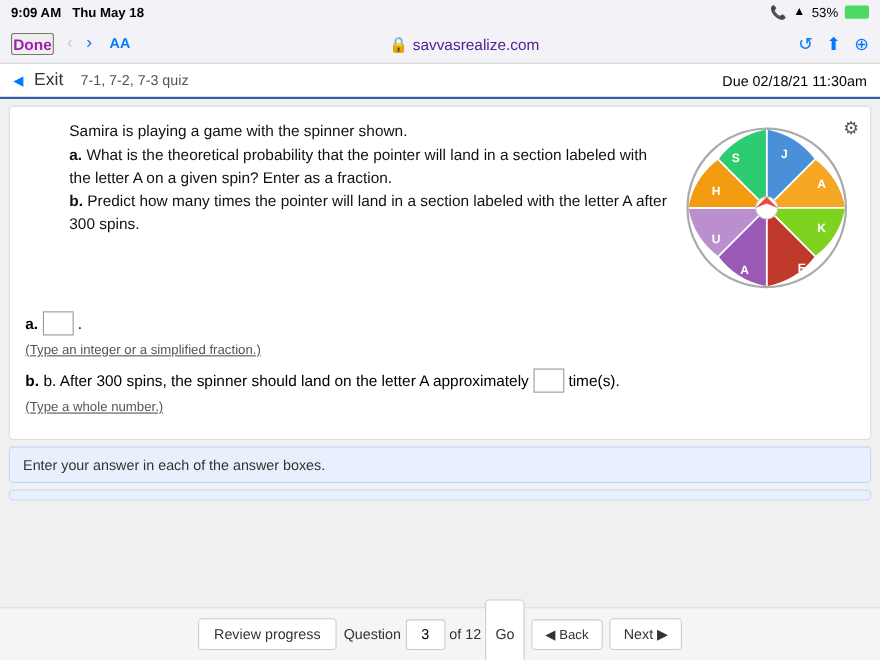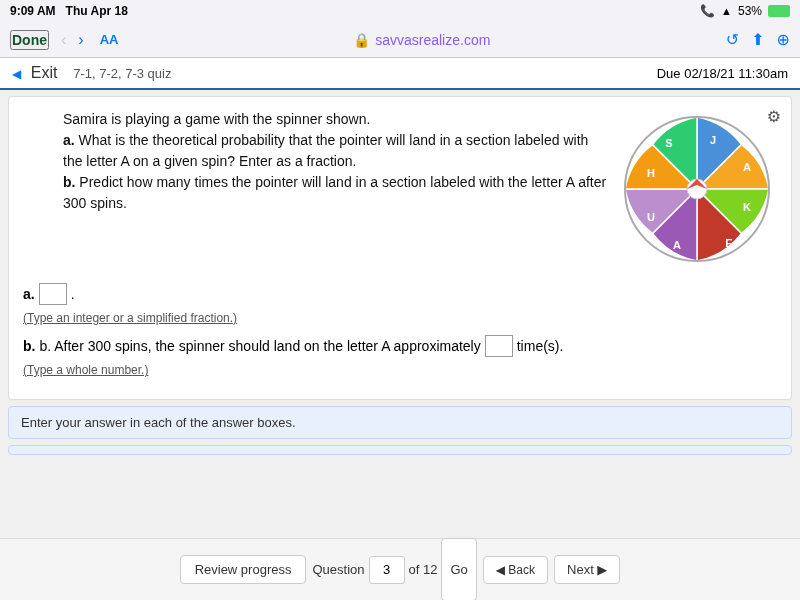--- a/index.html
+++ b/index.html
@@ -12,26 +12,26 @@
     }
     .status-left { font-weight: 600; }
     .status-right { display: flex; align-items: center; gap: 6px; }
     .battery-icon { background: #4cd964; width: 22px; height: 12px; border-radius: 2px; display: inline-block; position: relative; }
     .wifi-icon { font-size: 11px; }
 
     
     .browser-bar {
       background: #f2f2f7; display: flex; align-items: center; padding: 4px 10px; gap: 8px; height: 36px; border-bottom: 1px solid #ccc;
     }
-    .done-btn { color: #14532d; font-size: 14px; font-weight: 600; cursor: pointer; }
+    .done-btn { color: #a21caf; font-size: 14px; font-weight: 600; cursor: pointer; }
     .nav-arrows { display: flex; gap: 4px; }
     .nav-arrow { color: #007aff; font-size: 16px; cursor: pointer; padding: 0 4px; }
     .nav-arrow.disabled { color: #ccc; }
     .aa-btn { color: #007aff; font-size: 13px; font-weight: 600; cursor: pointer; margin-left: 4px; }
-    .url-bar { flex: 1; text-align: center; font-size: 14px; font-weight: 500; color: #8b5cf6; }
+    .url-bar { flex: 1; text-align: center; font-size: 14px; font-weight: 500; color: #4c1d95; }
     .browser-actions { display: flex; gap: 12px; color: #007aff; font-size: 16px; }
     .browser-action { cursor: pointer; }
 
     
     .quiz-nav {
       background: #fff; display: flex; justify-content: space-between; align-items: center;
       padding: 6px 12px; border-bottom: 2px solid #2b5fa3; font-size: 13px;
     }
 
     
@@ -67,21 +67,21 @@
       padding: 8px 12px; font-size: 13px; color: #333;
     }
     .feedback-bar-bottom {
       background: #e8f0fe; margin: 2px 8px; height: 10px; border: 1px solid #c5d5f5; border-radius: 4px;
     }
 
     
     .bottom-nav {
       position: fixed; bottom: 0; left: 0; right: 0; background: #f5f5f5;
       border-top: 1px solid #ddd; display: flex; align-items: center; justify-content: center;
-      padding: 8px 12px; gap: 6px; height: 62px;
+      padding: 8px 12px; gap: 6px; height: 48px;
     }
     .review-btn {
       background: #fff; border: 1px solid #ccc; border-radius: 4px; padding: 6px 14px;
       font-size: 13px; cursor: pointer; color: #333;
     }
     .question-nav { display: flex; align-items: center; gap: 4px; font-size: 13px; color: #333; }
     .question-input {
       width: 36px; height: 28px; border: 1px solid #ccc; text-align: center; font-size: 13px; border-radius: 3px;
     }
     .go-btn {
@@ -94,21 +94,21 @@
       background: #fff; border: 1px solid #ccc; border-radius: 4px; padding: 6px 12px; font-size: 13px; cursor: pointer; color: #333; display: flex; align-items: center; gap: 4px;
     }
   </style>
 </head>
 <body>
 
 <div class="status-bar">
   <div class="status-left">
     <span>9:09 AM</span>
     &nbsp;
-    <span>Thu Apr 18</span>
+    <span>Thu May 18</span>
   </div>
   <div class="status-right">
     <span>📞</span>
     <span class="wifi-icon">▲</span>
     <span>53%</span>
     <div class="battery-icon"></div>
   </div>
 </div>
 
 <div class="browser-bar">

